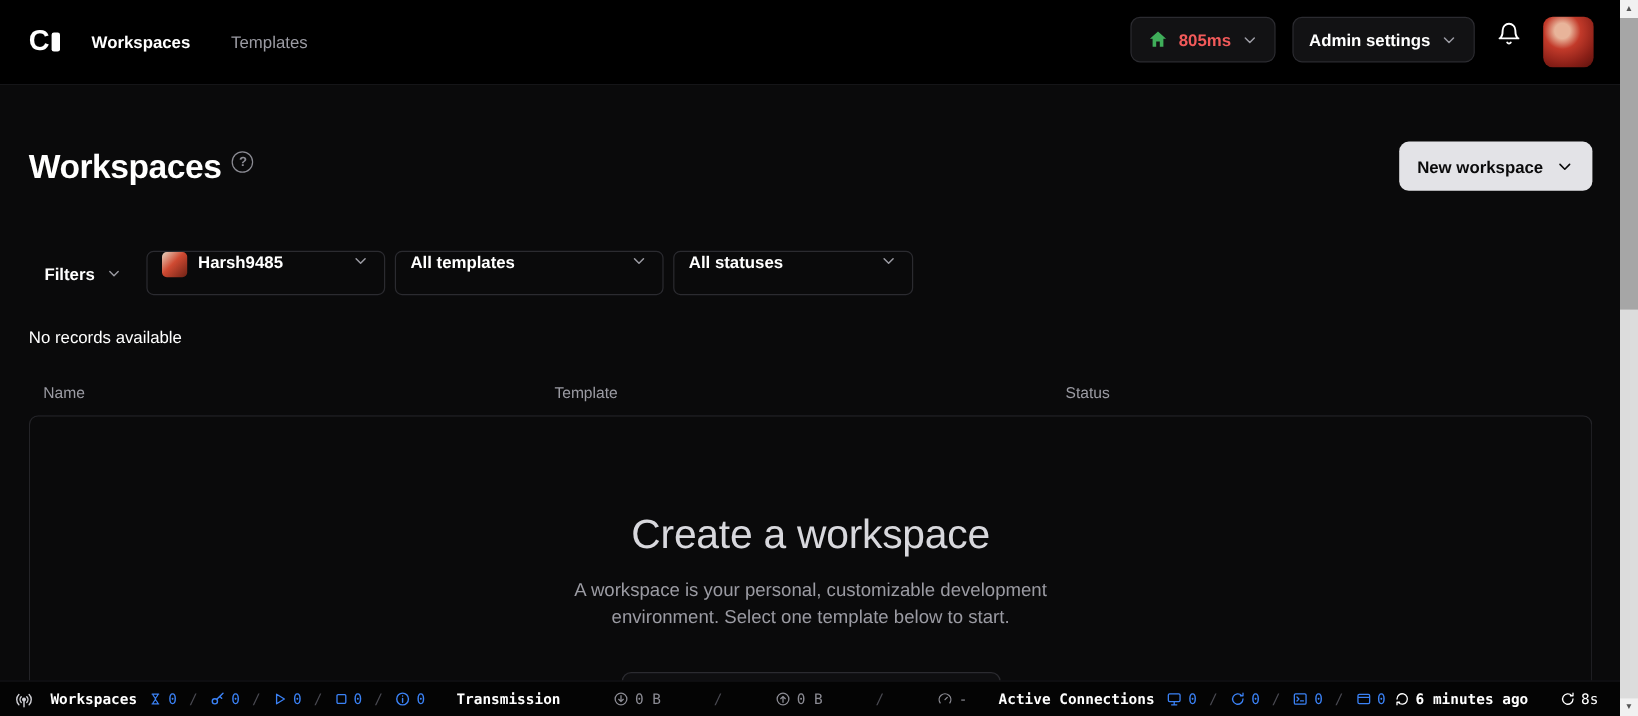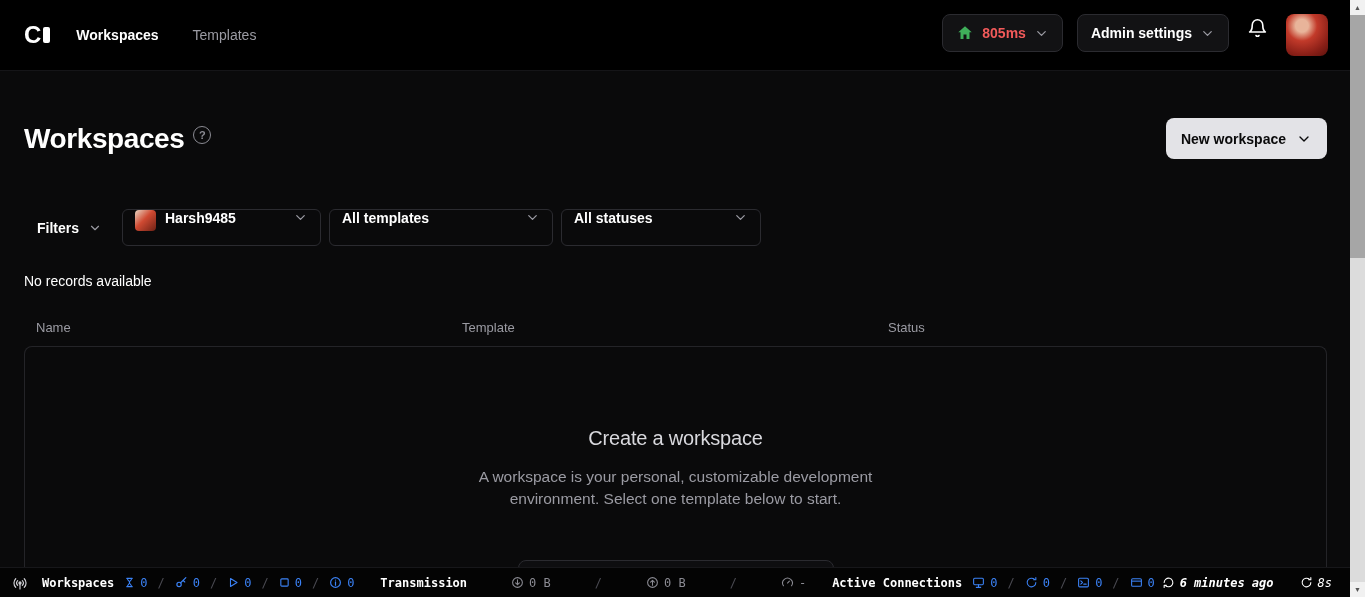--- a/index.html
+++ b/index.html
@@ -60,36 +60,36 @@
   
   .no-records { position:absolute; top:273px; left:24px; font-size:14px; color:#ffffff; }
   .thead { position:absolute; top:320px; left:24px; right:38px; height:26px; font-size:13px;
            color:#9b9ba3; }
   .thead .col { position:absolute; top:0; }
   .col-name { left:12px; } .col-template { left:438px; } .col-status { left:864px; }
 
   .empty-box { position:absolute; top:346px; left:24px; right:38px; bottom:0;
                border:1px solid #242428; border-bottom:none; border-radius:8px 8px 0 0;
                text-align:center; z-index:1; }
-  .empty-title { margin-top:80px; font-size:20px; font-weight:500; color:#d8d8dd; letter-spacing:-0.2px; }
+  .empty-title { margin-top:80px; font-size:34px; font-weight:500; color:#d8d8dd; letter-spacing:-0.2px; }
   .empty-desc { margin:16px auto 0; max-width:462px; font-size:15.5px; line-height:1.45; color:#9b9ba3; }
   .cut-box { position:absolute; top:213px; left:50%; transform:translateX(-50%); width:316px; height:40px;
              border:1px solid #2b2b30; border-radius:8px; background:#0e0e10; cursor:text; }
 
   
   .statusbar { position:absolute; left:0; bottom:0; width:1350px; height:30px; background:#040404;
                border-top:1px solid #17171a; display:flex; align-items:center; z-index:5;
                font-family:"DejaVu Sans Mono", monospace; font-size:12px; padding:0 18px 0 12px; }
   .sb-group { display:flex; align-items:center; gap:10px; }
   .sb-g2 { margin-left:26px;gap:44px; } .sb-g3 { margin-left:26px; }
   .sb-title { color:#fff; font-weight:700; }
   .sb-item { display:flex; align-items:center; gap:5px; }
   .sb-item.blue { color:#3b82f6; }
   .sb-item.gray { color:#8b8b93; }
-  .sb-item.white { color:#fff;font-style:italic; }
+  .sb-item.white { color:#fff; }
   .sb-sep { color:#4a4a52; }
   .sb-right { margin-left:auto; display:flex; align-items:center; gap:26px; }
   .sb-right .bold { font-weight:700; }
   .connect-ic { color:#cfcfd4; display:flex; margin-right:14px; }
 
   
   .scrollbar { position:absolute; top:0; right:0; width:15px; height:597px; background:#dcdcdc; z-index:10; cursor:default; }
   .sb-btn { position:absolute; left:0; width:15px; height:15px; background:#f1f1f1; color:#555;
             display:flex; align-items:center; justify-content:center; font-size:7px; cursor:pointer; }
   .sb-btn.up { top:0; } .sb-btn.down { bottom:0; }

